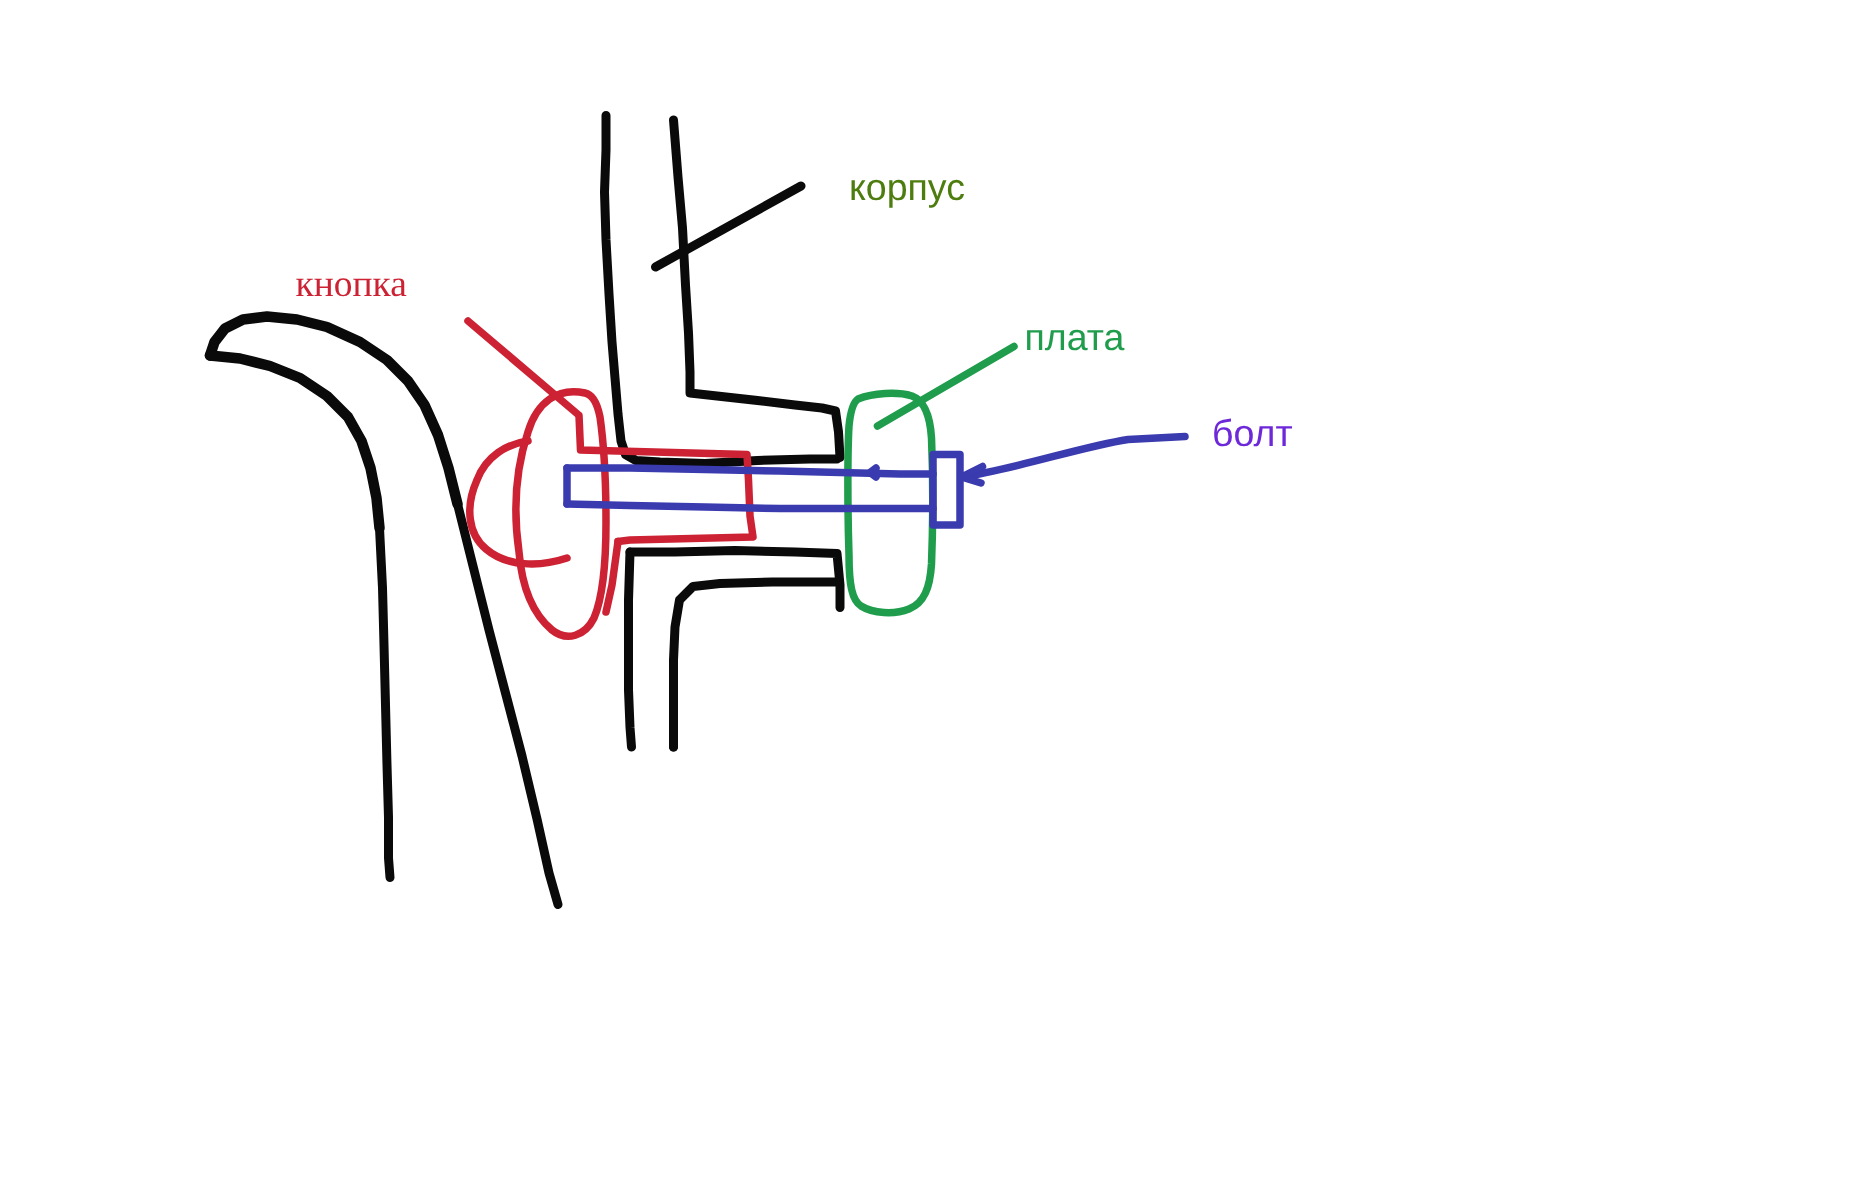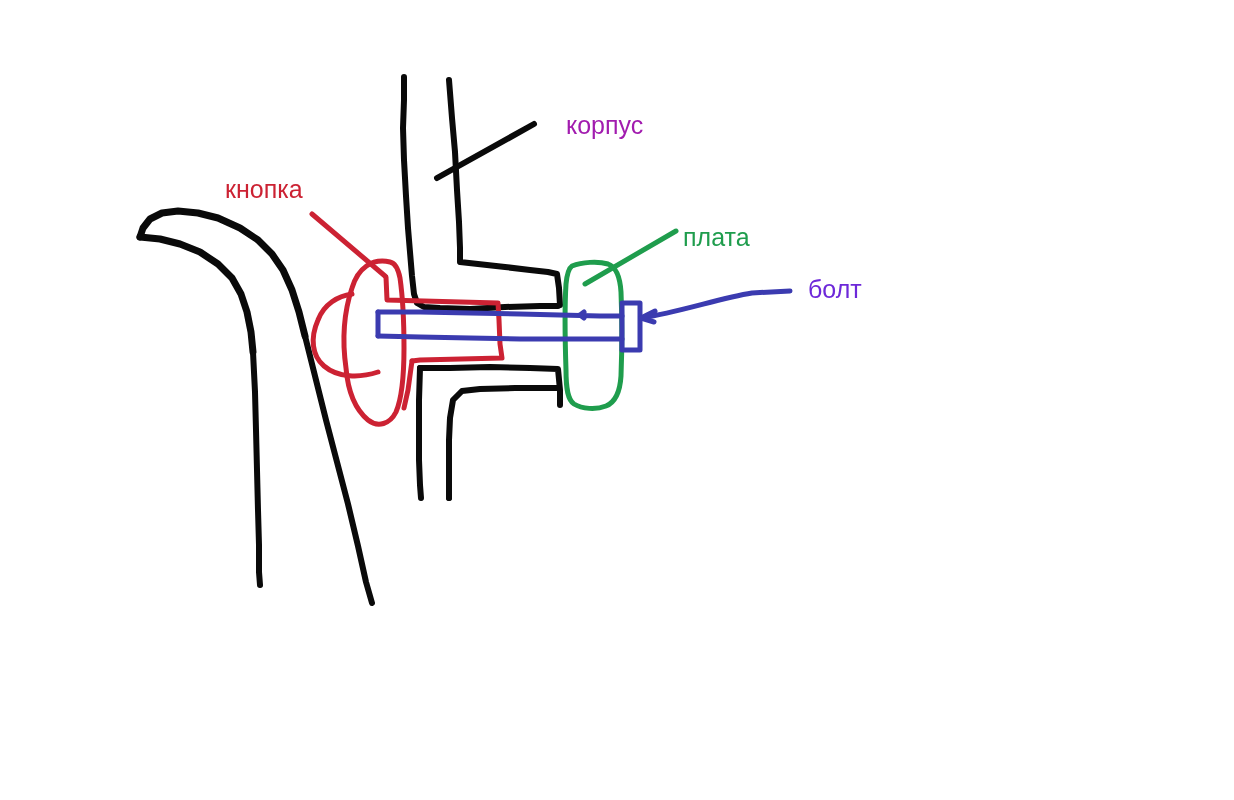--- a/index.html
+++ b/index.html
@@ -36,22 +36,22 @@
   .label {
     position: absolute;
     font-family: "Liberation Sans", sans-serif;
     font-size: 25px;
     font-weight: 400;
     line-height: 1;
     white-space: nowrap;
     letter-spacing: 0px;
   }
   #label-korpus { left: 566px; top: 113px; }
-  #label-knopka { left: 225px; top: 177px; }
-  #label-plata  { left: 683px; top: 213px; margin-top: 12px; }
+  #label-knopka { left: 197px; top: 177px; font-family: Liberation Serif, serif; }
+  #label-plata  { left: 683px; top: 213px; }
   #label-bolt   { left: 808px; top: 277px; }
 </style>
 </head>
 <body>
 
 <div id="canvas-wrap">
 
   <svg id="sketch-svg" viewBox="0 0 1234 800" xmlns="http://www.w3.org/2000/svg">
 
     <g>
@@ -91,21 +91,21 @@
 
     <g>
       <line class="stroke" stroke="#0a0a0a" stroke-width="6" x1="437" y1="178" x2="534" y2="124"></line>
       <line class="stroke" stroke="#cc2233" stroke-width="5" x1="312" y1="214" x2="385" y2="276"></line>
       <line class="stroke" stroke="#1f9d4d" stroke-width="5" x1="585" y1="284" x2="676" y2="231"></line>
       <path class="stroke" stroke="#3b3bb0" stroke-width="5" fill="none" d="M641,318 C680,312 720,298 752,293 L790,291"></path>
       <path class="stroke" stroke="#3b3bb0" stroke-width="5" fill="none" d="M641,318 L655,311 M641,318 L654,322"></path>
     </g>
   </svg>
 
-  <div class="label" id="label-korpus" style="color:#a21caf">корпус</div>
+  <div class="label" id="label-korpus" style="color:#4d7c0f">корпус</div>
 
   <div class="label" id="label-knopka" style="color:#cc2233">кнопка</div>
 
   <div class="label" id="label-plata" style="color:#1f9d4d">плата</div>
 
   <div class="label" id="label-bolt" style="color:#6d28d9">болт</div>
 
 </div>
 
 </body></html>

